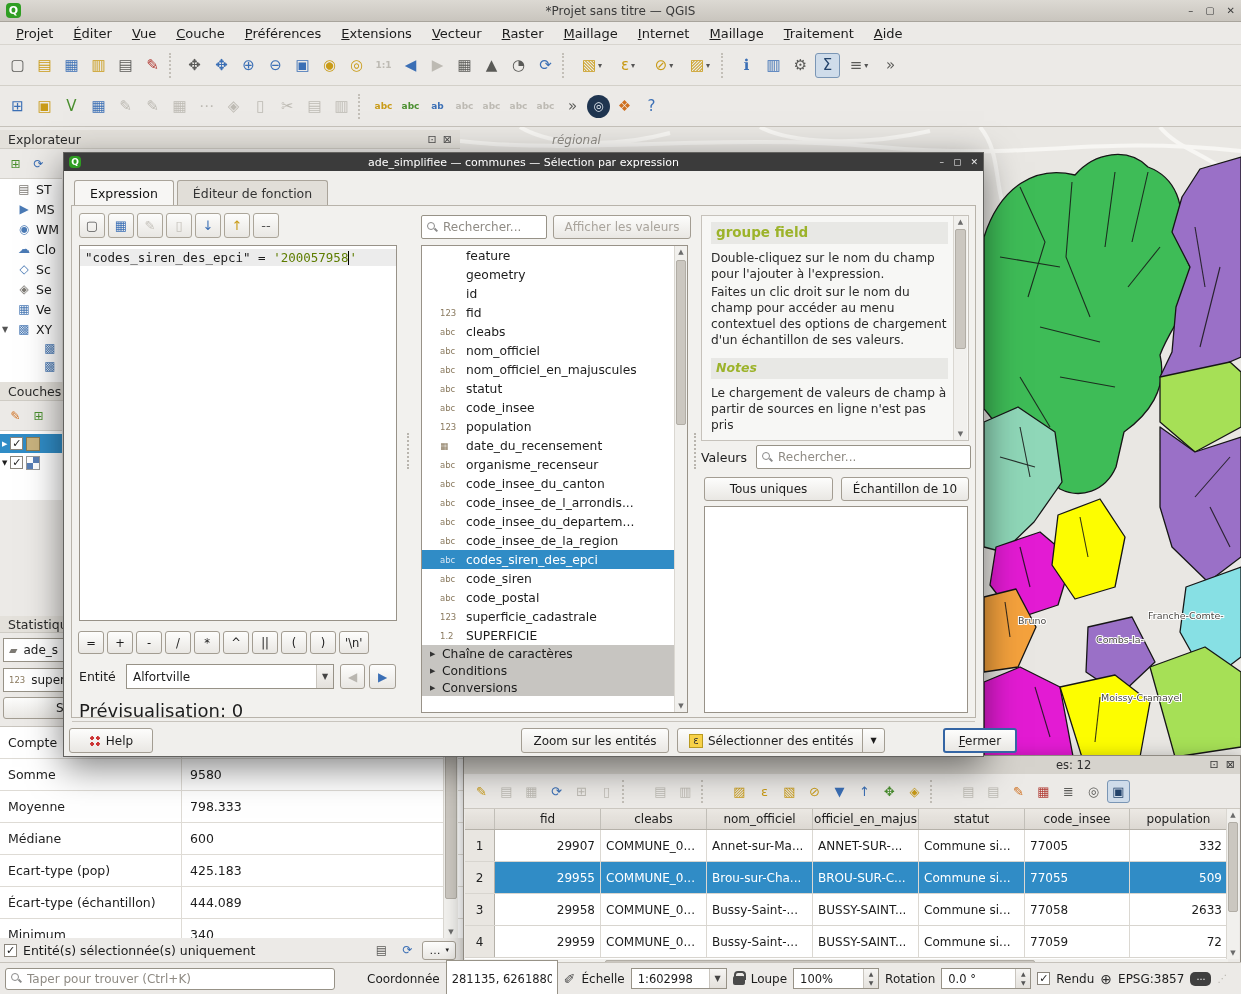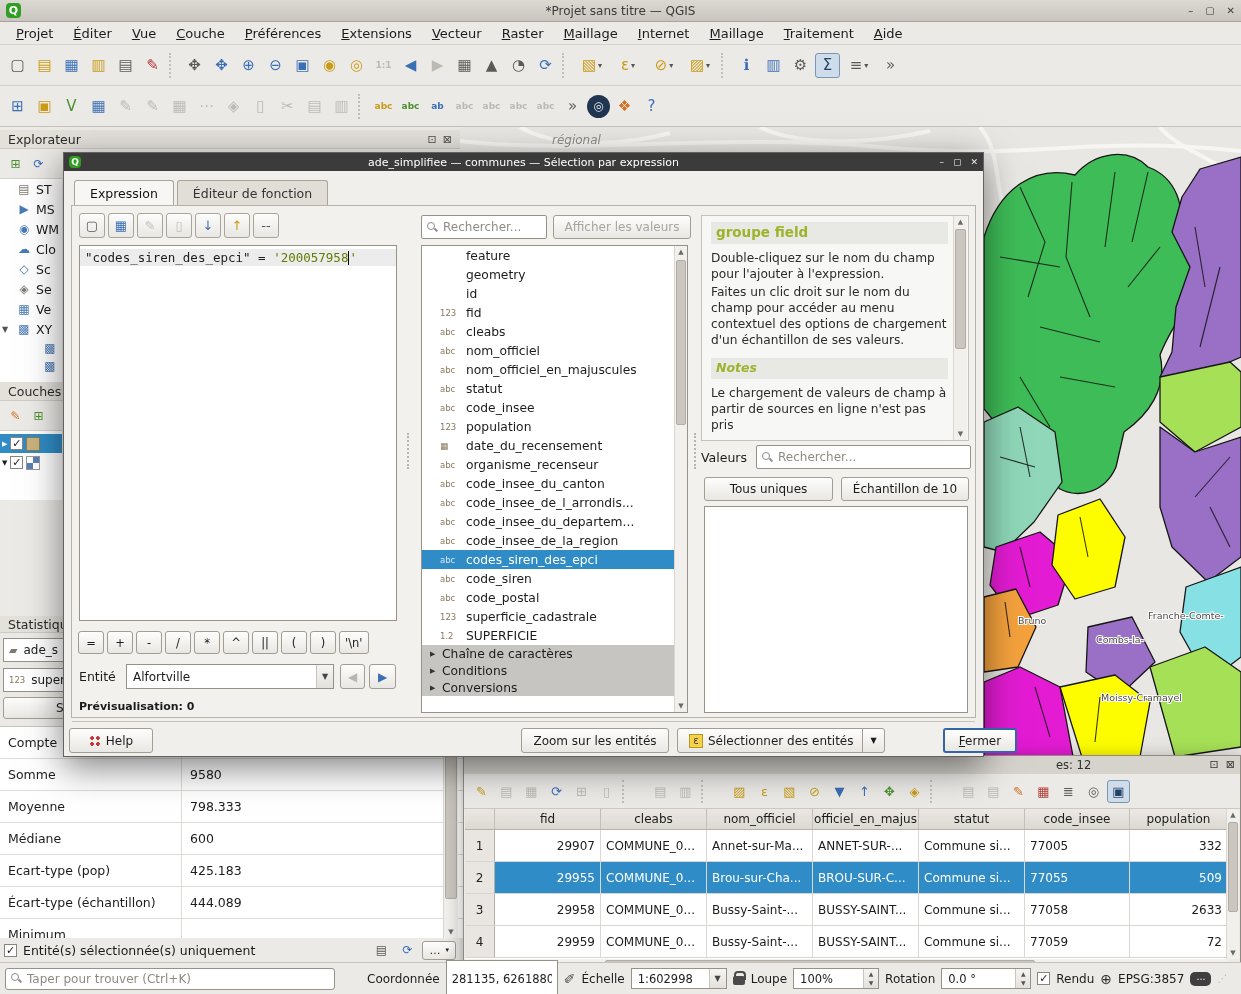--- a/index.html
+++ b/index.html
@@ -589,20 +589,21 @@
         <div class="strow">
         <span class="slabel">Ecart-type (pop)</span>
         <span class="sval">425.183</span>
       </div>
         <div class="strow">
         <span class="slabel">Écart-type (échantillon)</span>
         <span class="sval">444.089</span>
       </div>
         <div class="strow">
         <span class="slabel">Minimum</span>
+        <span class="sval">340</span>
       </div>
       </div>
     <div class="vscroll" style="left:443px;top:110px;width:15px;height:212px;">
       <div class="arr" style="top:0;">▲</div>
       <div class="thumb" style="top:13px;height:160px;"></div>
       <div class="arr" style="bottom:0;">▼</div>
     </div>
     <div class="stats-footer">
       <span class="cb">✓</span>
       <span style="font-size:12.5px;">Entité(s) sélectionnée(s) uniquement</span>
@@ -840,21 +841,21 @@
         <span class="qbtn op-btn">'\n'</span>
       </div>
 
     <span style="position:absolute;left:15px;top:516px;font-size:12.5px;">Entité</span>
     <div class="combo" style="position:absolute;left:62px;top:511px;width:208px;height:25px;">
       <span class="cv">Alfortville</span>
       <span class="caret">▼</span>
     </div>
     <span class="qbtn" style="position:absolute;left:276px;top:511px;width:25px;height:25px;color:#b9b6b0;">◀</span>
     <span class="qbtn" style="position:absolute;left:305px;top:511px;width:27px;height:25px;color:#3b6fb5;">▶</span>
-    <span style="position:absolute;left:15px;top:547px;font-size:11px;font-weight:bold;">Prévisualisation: 0</span>
+    <span style="position:absolute;left:15px;top:547px;font-size:18px;">Prévisualisation: 0</span>
 
     <div class="split" style="left:343px;top:280px;"></div>
     <div class="split" style="left:630px;top:280px;"></div>
 
     <div class="searchwrap" style="position:absolute;left:357px;top:62px;width:126px;height:24px;">
       <span class="mag"></span>
       <input placeholder="Rechercher..." style="">
     </div>
     <span class="qbtn dis" style="position:absolute;left:489px;top:62px;width:138px;height:24px;">
       <span>Afficher les valeurs</span>

